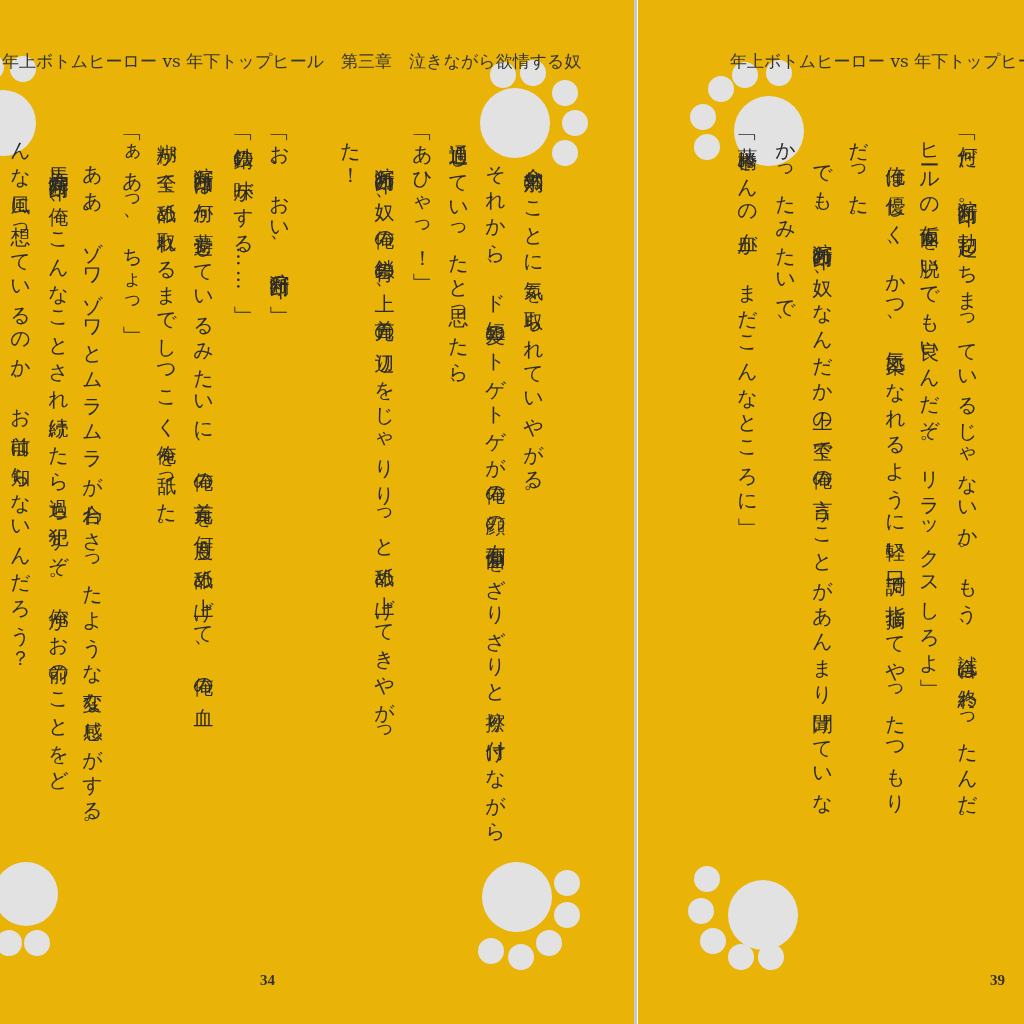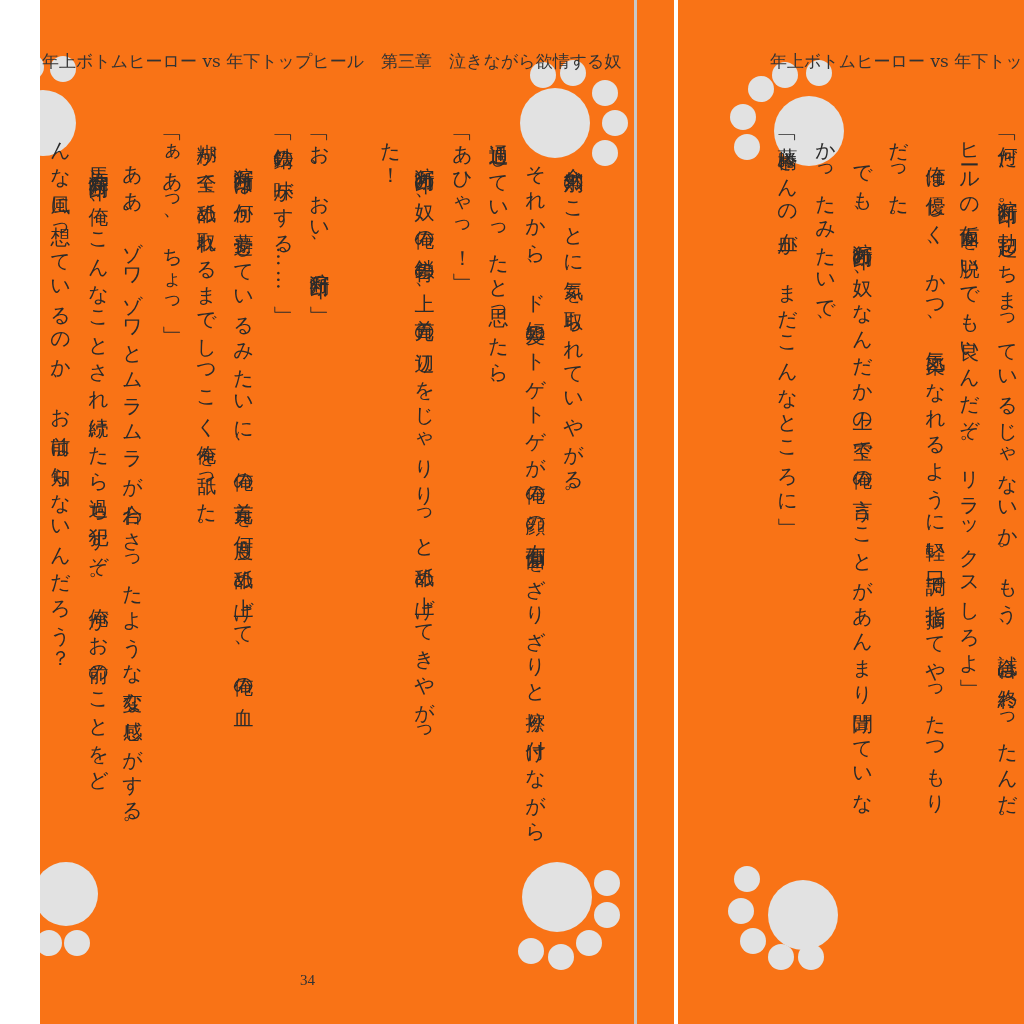--- a/index.html
+++ b/index.html
@@ -1,25 +1,25 @@
 <!DOCTYPE html>
 <html><head>
 <meta charset="utf-8">
 <style>
   html, body { margin:0; padding:0; }
   body { width:1024px; height:1024px; background:#ffffff; position:relative; overflow:hidden;
          font-family:"DejaVu Serif","Liberation Serif", serif; color:#2a2a2a; }
-  .page { position:absolute; top:0; height:1024px; background:#f97316; overflow:hidden;margin-left:40px; }
+  .page { position:absolute; top:0; height:1024px; background:#eab308; overflow:hidden; }
   .page-left { left:0; width:634px; }
   .page-right { left:638px; width:386px; }
   .divider { position:absolute; left:634px; top:0; width:3px; height:1024px; background:#c8c8c8; }
   .running-head { position:absolute; top:50px; font-size:17px; white-space:nowrap; color:#333; z-index:2; }
   .rh-left { left:2px; }
   .rh-right { left:92px; }
-  .page-number { position:absolute; top:972px; font-size:15px; color:#333; font-family:"Liberation Serif", serif; z-index:2; }
+  .page-number { position:absolute; top:972px; font-size:15px; color:#333; font-family:"Liberation Serif", serif; z-index:2;font-weight:bold; }
   .pn-left { left:260px; }
   .pn-right { left:352px; }
   .col { position:absolute; top:128px; writing-mode:vertical-rl; font-size:20px; line-height:24px;
          letter-spacing:3.4px; white-space:nowrap; z-index:2; color:#2b2b2b; }
   .paw { position:absolute; z-index:1; }
   .paw span { position:absolute; background:#e2e2e2; border-radius:50%; display:block; }
 </style>
 </head>
 <body>
 

